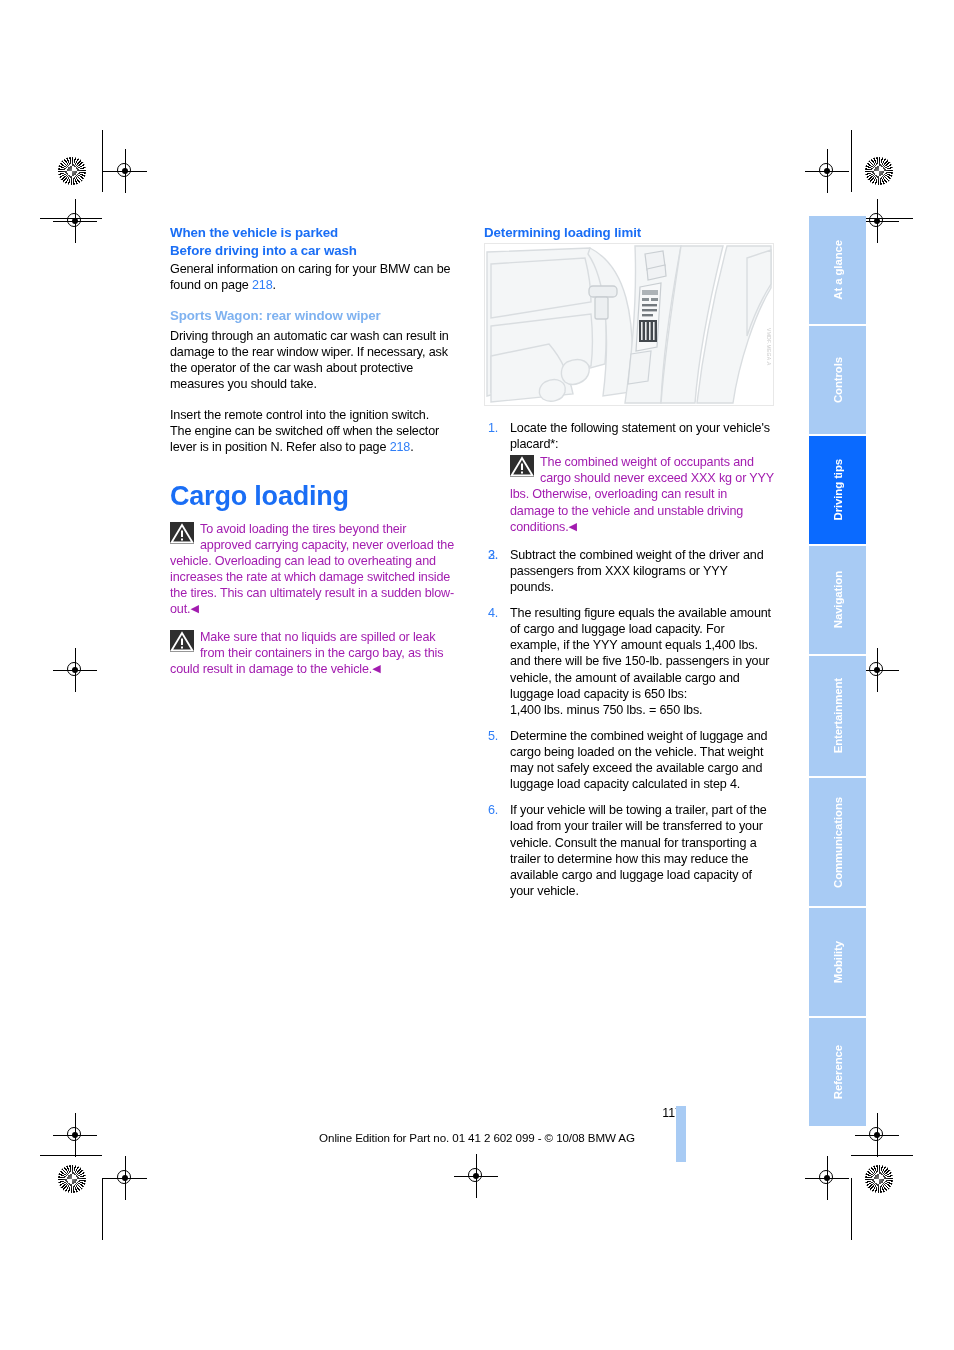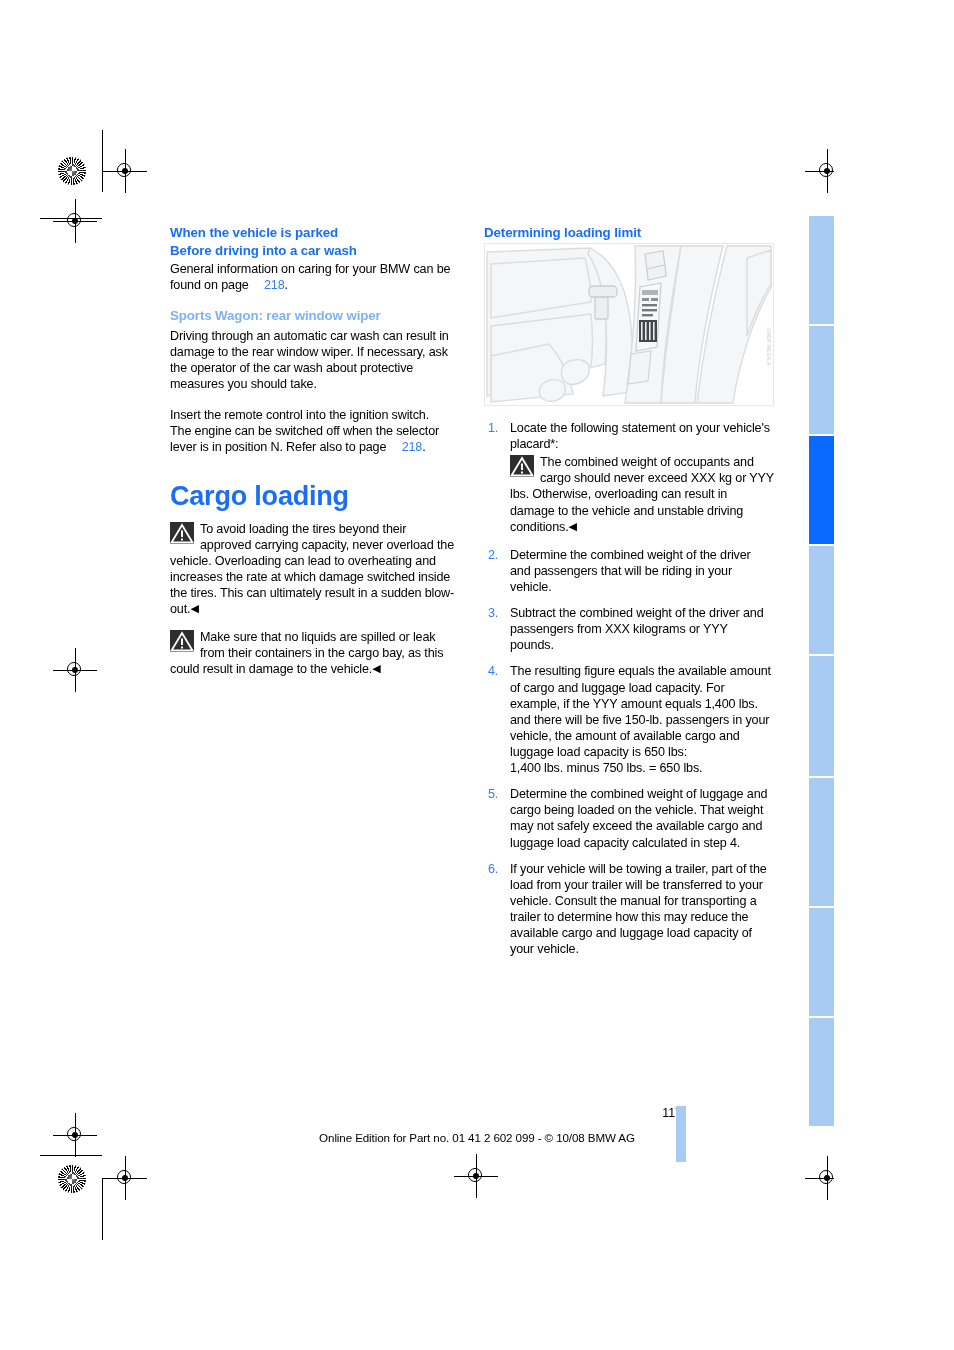--- a/index.html
+++ b/index.html
@@ -6,21 +6,21 @@
   html, body {
     margin: 0;
     padding: 0;
     background: #ffffff;
   }
   body {
     font-family: "Liberation Sans", sans-serif;
   }
   .page {
     position: relative;
-    width: 834px;
+    width: 954px;
     height: 1350px;
     background: #ffffff;
     overflow: hidden;
     text-decoration: underline;
   }
 
   
   .crop-line {
     position: absolute;
     background: #000000;
@@ -111,29 +111,29 @@
     line-height: 1.25;
   }
   p.body {
     font-size: 12.6px;
     line-height: 1.28;
     color: #000000;
     margin: 0 0 15px 0;
     letter-spacing: -0.15px;
   }
   p.body.tight { margin-bottom: 0; }
-  .pageref { color: #2f7ef7; margin-left: 12px; }
+  .pageref { color: #2f7ef7; }
 
   .gap-sm { height: 10px; }
 
   
   .warn-block {
     font-size: 12.6px;
     line-height: 1.28;
-    color: #000000;
+    color: #a21caf;
     margin: 0 0 12px 0;
     letter-spacing: -0.15px;
   }
   .warn-icon {
     float: left;
     width: 24px;
     height: 22px;
     margin: 1px 6px 0 0;
     background: #2e2e2e;
     position: relative;
@@ -466,21 +466,20 @@
                 <svg width="24" height="22" viewBox="0 0 24 22">
                   <polygon points="12,3 22.5,20.5 1.5,20.5" fill="none" stroke="#ffffff" stroke-width="1.8"></polygon>
                   <rect x="11" y="8.5" width="2" height="6.5" fill="#ffffff"></rect>
                   <rect x="11" y="16.5" width="2" height="2" fill="#ffffff"></rect>
                 </svg>
               </span><span>The combined weight of occupants and cargo should never exceed XXX kg or YYY lbs. Otherwise, overloading can result in damage to the vehicle and unstable driving conditions.</span><span class="arrow-end">◀</span>
             </div>
           </li>
           <li>
             <span class="num">2.</span>
-            <span>Determine the combined weight of the driver and passengers that will be riding in your vehicle.</span>
           </li>
           <li>
             <span class="num">3.</span>
             <span>Subtract the combined weight of the driver and passengers from XXX kilograms or YYY pounds.</span>
           </li>
           <li>
             <span class="num">4.</span>
             <span>The resulting figure equals the available amount of cargo and luggage load capacity. For example, if the YYY amount equals 1,400 lbs. and there will be five 150-lb. passengers in your vehicle, the amount of available cargo and luggage load capacity is 650 lbs:</span>
             <div>1,400 lbs. minus 750 lbs. = 650 lbs.</div>
           </li>

